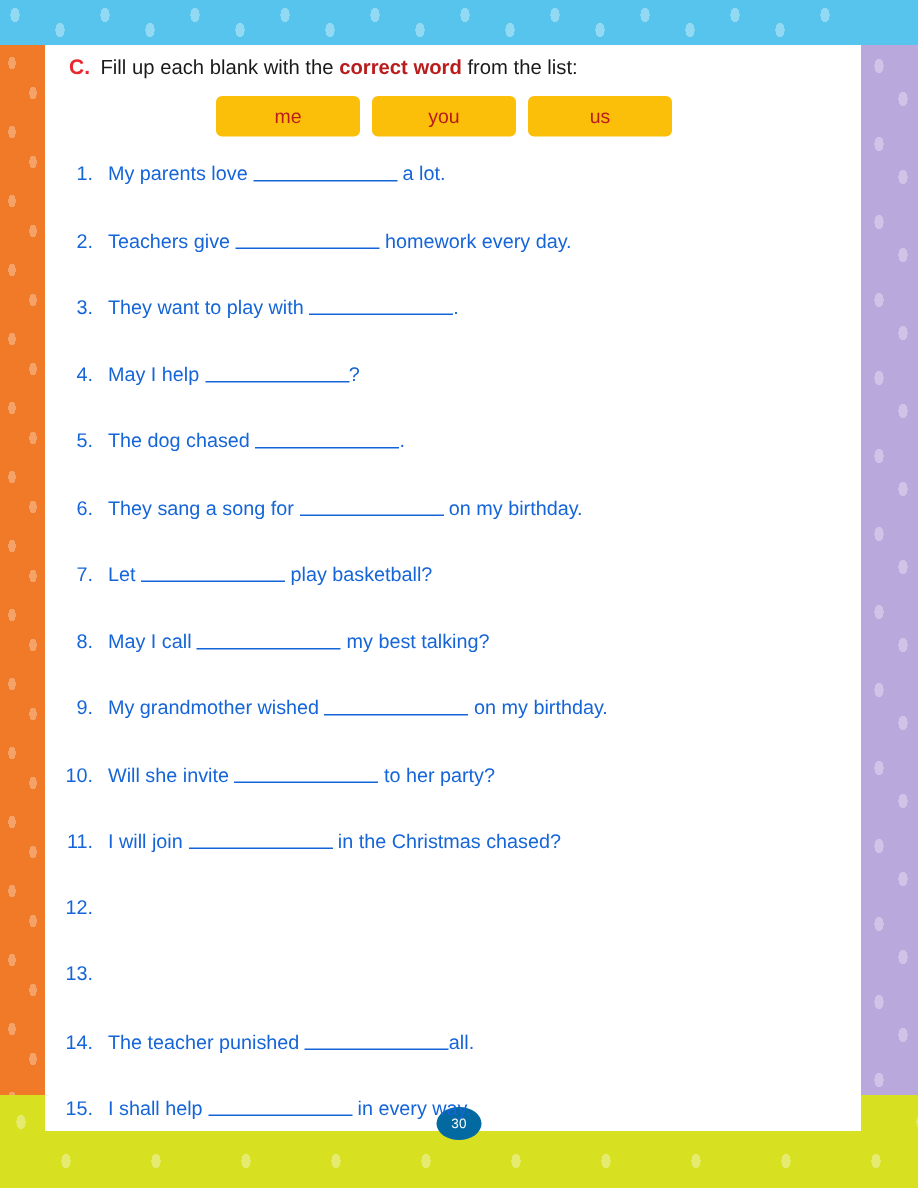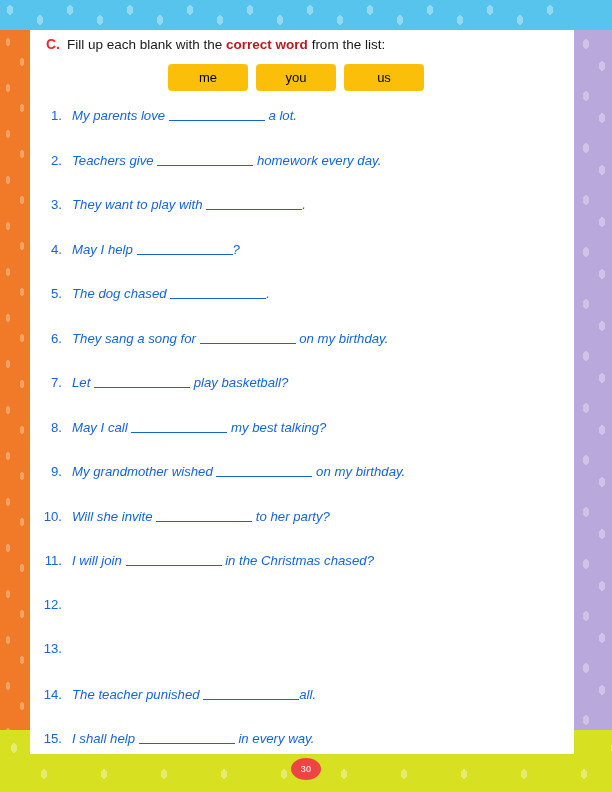--- a/index.html
+++ b/index.html
@@ -112,25 +112,25 @@
     width: 544px;
     height: 24px;
     background: #ffffff;
   }
 
   
   .page-num {
     position: absolute;
     left: 50%;
     transform: translateX(-50%);
-    bottom: 12px;
+    bottom: 32px;
     width: 30px;
     height: 22px;
     border-radius: 50%;
-    background: #ef4444;
+    background: #0369a1;
     color: #ffffff;
     font-size: 9px;
     display: flex;
     align-items: center;
     justify-content: center;
     letter-spacing: 0.2px;
   }
 
   
   .content {
@@ -160,25 +160,25 @@
   }
 
   .wordbank {
     display: flex;
     justify-content: center;
     gap: 8px;
     margin-top: 12px;
     margin-left: -10px;
   }
   .word-chip {
-    width: 80px;
+    width: 96px;
     height: 27px;
     background: #fcbf09;
     border-radius: 4px;
-    color: #000000;
+    color: #b91c1c;
     font-size: 13px;
     display: flex;
     align-items: center;
     justify-content: center;
   }
 
   .qlist {
     margin-top: 16px;
   }
   .qrow {
@@ -190,21 +190,20 @@
   }
   .qnum {
     width: 26px;
     text-align: right;
     flex: 0 0 26px;
     color: #1565d8;
   }
   .qtext {
     margin-left: 10px;
     white-space: pre;
-    font-style: italic;
   }
   .blank {
     display: inline-block;
     border-bottom: 1.3px solid #1565d8;
     width: 96px;
     height: 13px;
     vertical-align: -1px;
   }
 </style>
 </head>

